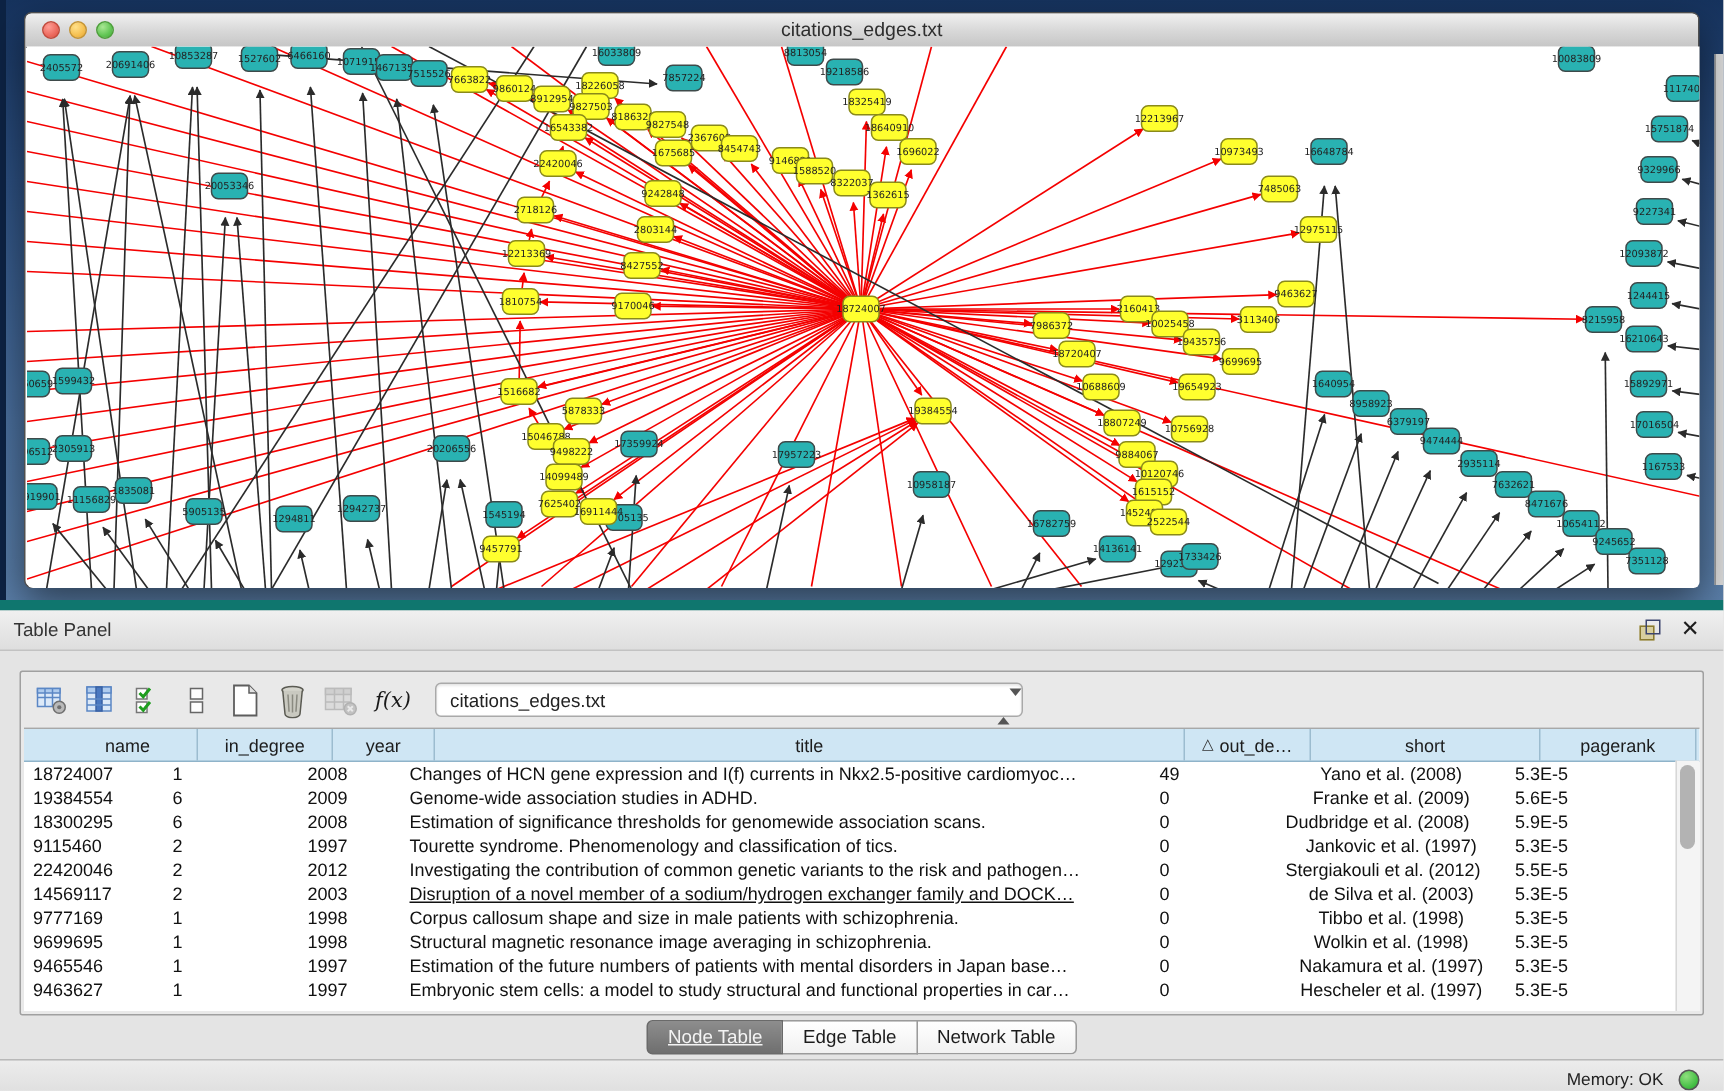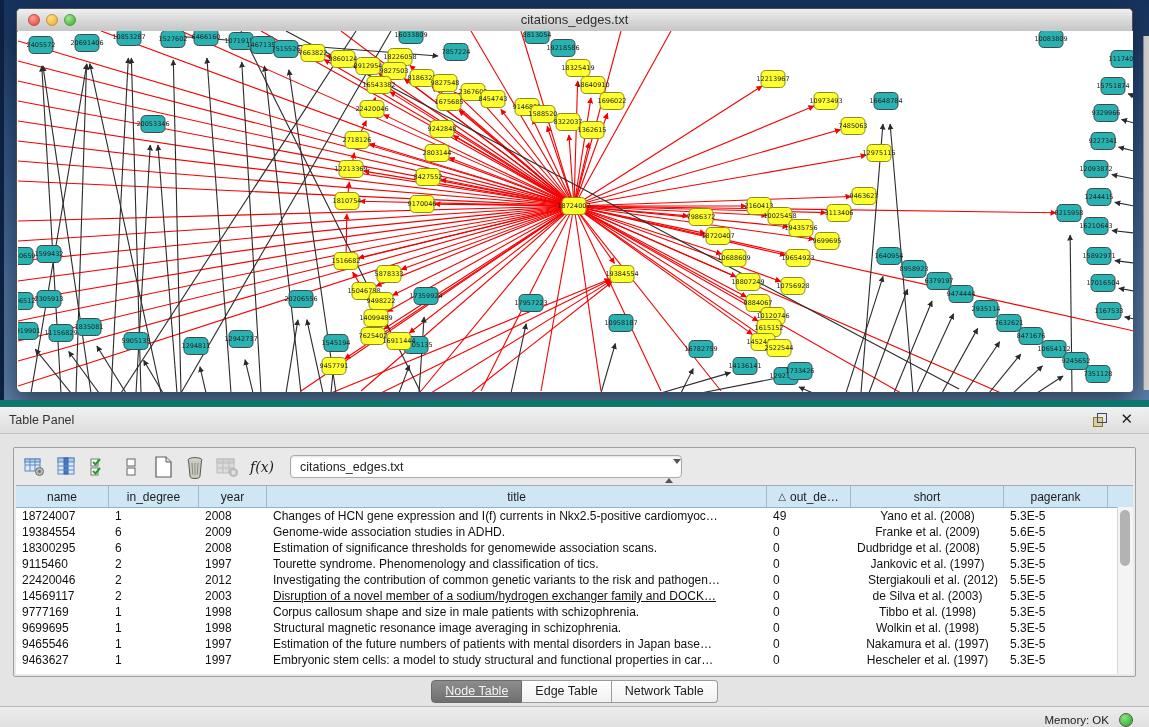--- a/index.html
+++ b/index.html
@@ -46,21 +46,21 @@
   .tool.disabled{opacity:.5;}
   #fx-icon{font-family:"DejaVu Serif",serif;font-style:italic;font-size:14px;color:#1a1a1a;margin:0 8px 0 4px;}
   #table-combo{position:relative;width:392px;height:23px;margin-left:8px;background:#fff;
     border:1px solid #a9a9a9;border-radius:4px;box-shadow:inset 0 1px 2px rgba(0,0,0,.12);
     font-size:12.5px;color:#222;line-height:23px;padding-left:9px;box-sizing:border-box;}
   #combo-arrows{position:absolute;right:7px;top:4px;width:9px;height:15px;}
   #combo-arrows .up{width:0;height:0;border-left:4px solid transparent;border-right:4px solid transparent;border-bottom:5px solid #555;margin-bottom:3px;}
   #combo-arrows .dn{width:0;height:0;border-left:4px solid transparent;border-right:4px solid transparent;border-top:5px solid #555;}
 
   #table-wrap{position:absolute;left:2px;right:2px;top:37px;bottom:2px;background:#fff;border-top:1px solid #a8a8a8;overflow:hidden;}
-  #thead{display:flex;height:21px;background:#cfe6f4;border-bottom:1px solid #8fb3c9;}
+  #thead{display:flex;height:21px;background:#cfe6f4;border-bottom:1px solid #8fb3c9;padding-left:23px;}
   .th{box-sizing:border-box;border-right:1px solid #9cbccf;font-size:12px;color:#1c1c1c;
     display:flex;align-items:center;justify-content:center;overflow:hidden;white-space:nowrap;}
   .th .sort{margin-right:4px;font-size:10px;color:#333;}
   #tbody .tr{display:flex;height:16px;line-height:16px;font-size:12px;color:#111;}
   #tbody .td{box-sizing:border-box;padding:0 6px;overflow:hidden;white-space:nowrap;}
   #vscroll{position:absolute;right:0;top:21px;bottom:0;width:15px;background:#f4f4f4;border-left:1px solid #d7d7d7;}
   #vthumb{position:absolute;left:2px;top:3px;width:10px;height:56px;border-radius:6px;background:#b3b3b3;}
 
   #tabs{position:absolute;left:0;right:0;top:273px;display:flex;justify-content:center;}
   .tab{height:21px;line-height:21px;padding:0 13px;font-size:12.5px;color:#1c1c1c;background:linear-gradient(180deg,#ffffff,#f1f1f1);
@@ -637,21 +637,21 @@
               <div class="td" style="width: 84px;">0</div>
               <div class="td" style="width: 153px; text-align: center;">Jankovic et al. (1997)</div>
               <div class="td" style="width: 104px;">5.3E-5</div>
             </div>
             <div class="tr">
               <div class="td" style="width: 93px;">22420046</div>
               <div class="td" style="width: 90px;">2</div>
               <div class="td" style="width: 68px;">2012</div>
               <div class="td" style="width: 500px;">Investigating the contribution of common genetic variants to the risk and pathogen…</div>
               <div class="td" style="width: 84px;">0</div>
-              <div class="td" style="width: 153px; text-align: right;">Stergiakouli et al. (2012)</div>
+              <div class="td" style="width: 153px; text-align: left;">Stergiakouli et al. (2012)</div>
               <div class="td" style="width: 104px;">5.5E-5</div>
             </div>
             <div class="tr">
               <div class="td" style="width: 93px;">14569117</div>
               <div class="td" style="width: 90px;">2</div>
               <div class="td" style="width: 68px;">2003</div>
               <div class="td" style="width: 500px; text-decoration: underline;">Disruption of a novel member of a sodium/hydrogen exchanger family and DOCK…</div>
               <div class="td" style="width: 84px;">0</div>
               <div class="td" style="width: 153px; text-align: center;">de Silva et al. (2003)</div>
               <div class="td" style="width: 104px;">5.3E-5</div>

